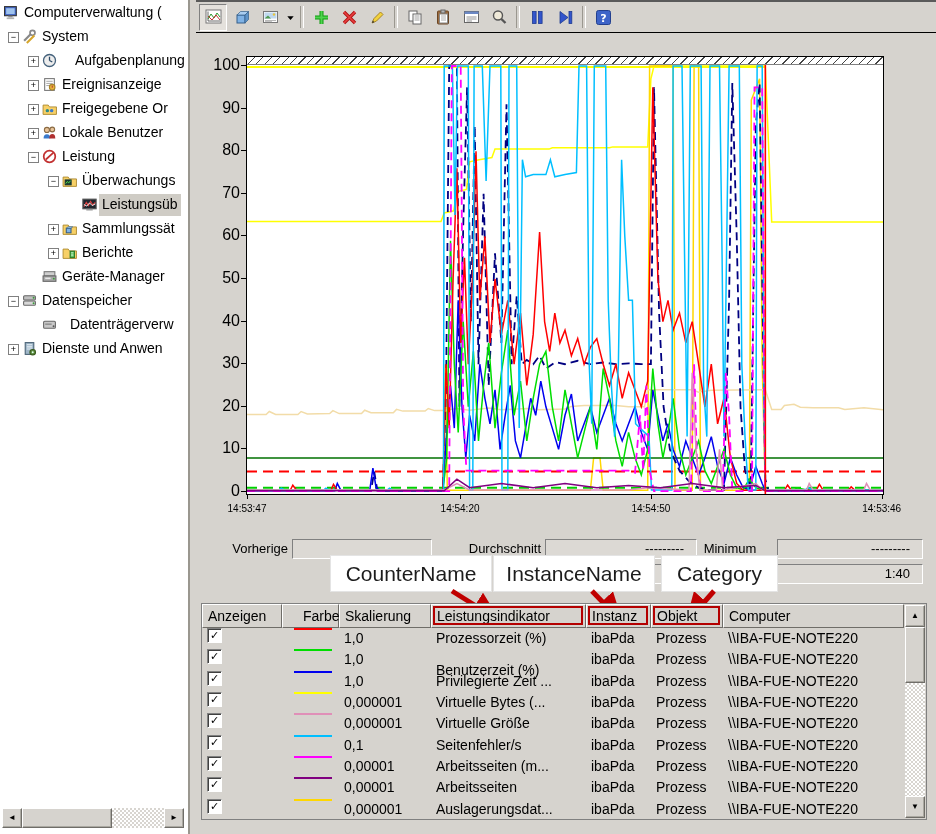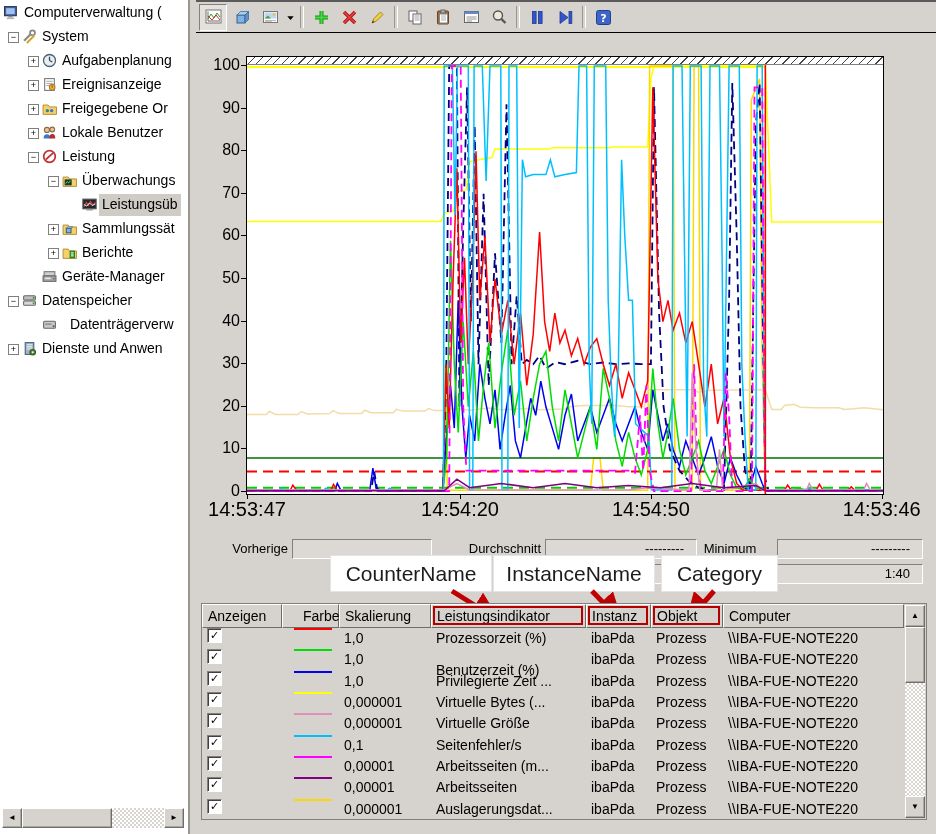--- a/index.html
+++ b/index.html
@@ -46,21 +46,21 @@
   
   #plot{left:246px;top:56px;width:638px;height:439px;background:#fff;
     border:1px solid #000;box-sizing:border-box;}
   #hatch{position:absolute;left:0;top:0;width:100%;height:7px;
     background:repeating-linear-gradient(135deg,#fff 0 5px,#444 5px 6px);
     border-bottom:1px solid #808080;}
   .ylab{position:absolute;width:38px;left:202px;height:18px;line-height:18px;
     text-align:right;font-size:16px;color:#000;}
   .ytick{position:absolute;left:241px;width:5px;height:1px;background:#000;}
   .xlab{position:absolute;width:86px;height:18px;line-height:18px;top:500px;
-    text-align:center;font-size:20px;color:#000;}
+    text-align:center;font-size:10px;color:#000;}
   .xtick{position:absolute;top:495px;width:1px;height:4px;background:#000;}
 
   
   .stat-label{position:absolute;height:16px;line-height:16px;font-size:13px;
     text-align:right;color:#000;}
   .stat-field{position:absolute;height:20px;line-height:18px;background:#DCD9D4;
     border:1px solid;border-color:#808080 #fff #fff #808080;box-sizing:border-box;
     font-size:13px;text-align:right;padding-right:12px;color:#000;}
 
   
@@ -114,21 +114,21 @@
           <span class="tree-label" style="left: 39px;">System</span>
         </div>
         <div class="tree-row" style="top: 50px;">
           <div class="expander" style="left: 28px;">+</div>
           <span class="ticon" style="left: 42px;">
             <svg viewBox="0 0 14 14" xmlns="http://www.w3.org/2000/svg">
               <circle cx="7" cy="7" r="5.6" fill="#EDEDED" stroke="#44617B" stroke-width="1.2"></circle>
               <path d="M7 7 L7 3.4 M7 7 L9.6 8.4" stroke="#2B4A66" stroke-width="1.2"></path>
             </svg>
           </span>
-          <span class="tree-label" style="left: 59px;">Aufgabenplanung</span>
+          <span class="tree-label" style="left: 72px;">Aufgabenplanung</span>
         </div>
         <div class="tree-row" style="top: 74px;">
           <div class="expander" style="left: 28px;">+</div>
           <span class="ticon" style="left: 42px;">
             <svg viewBox="0 0 14 14" xmlns="http://www.w3.org/2000/svg">
               <rect x="2.5" y="1.5" width="9" height="11" fill="#fff" stroke="#777"></rect>
               <path d="M4 4 H10 M4 6 H10 M4 8 H8" stroke="#9a9a9a" stroke-width="0.8"></path>
               <circle cx="9.5" cy="9.5" r="2.6" fill="#E8B33C" stroke="#A8842A"></circle>
               <rect x="9.1" y="8" width="0.9" height="2" fill="#B03030"></rect>
             </svg>

